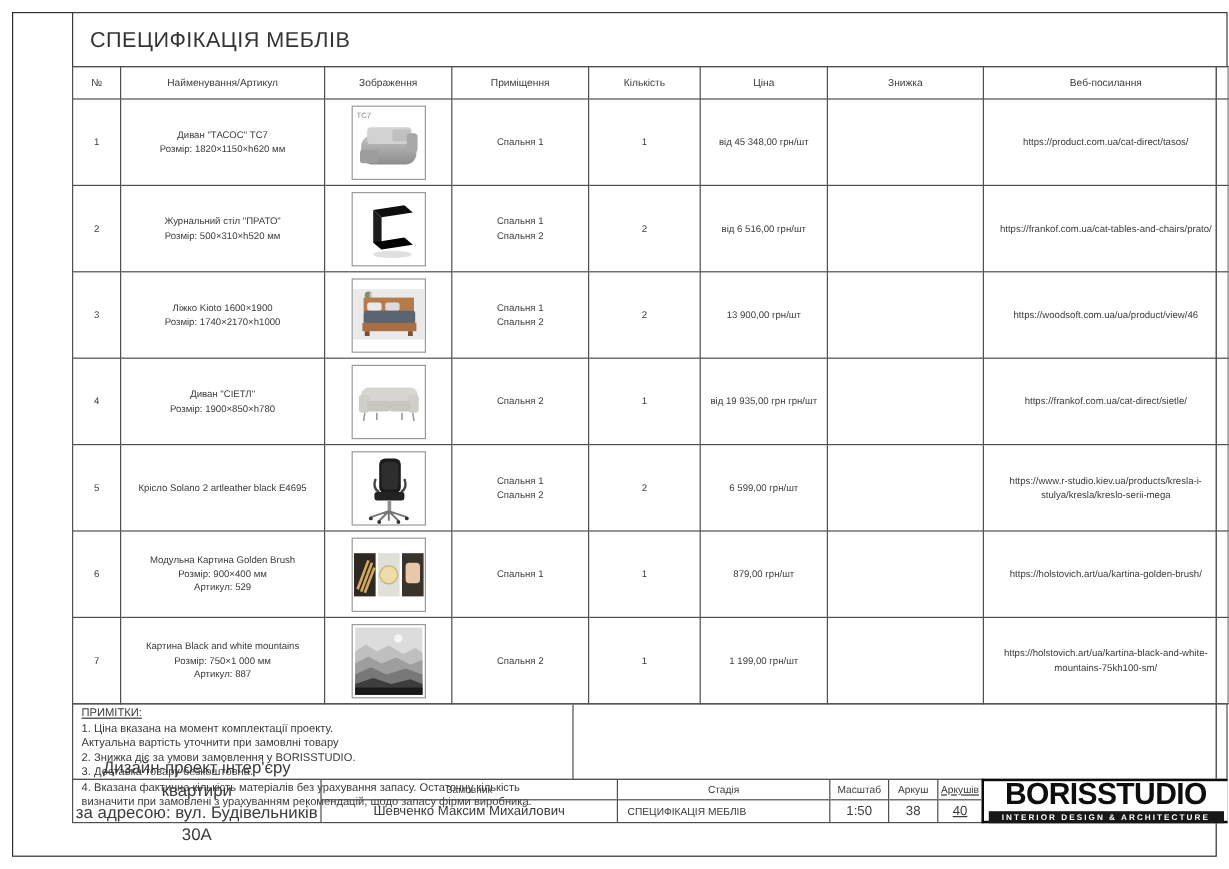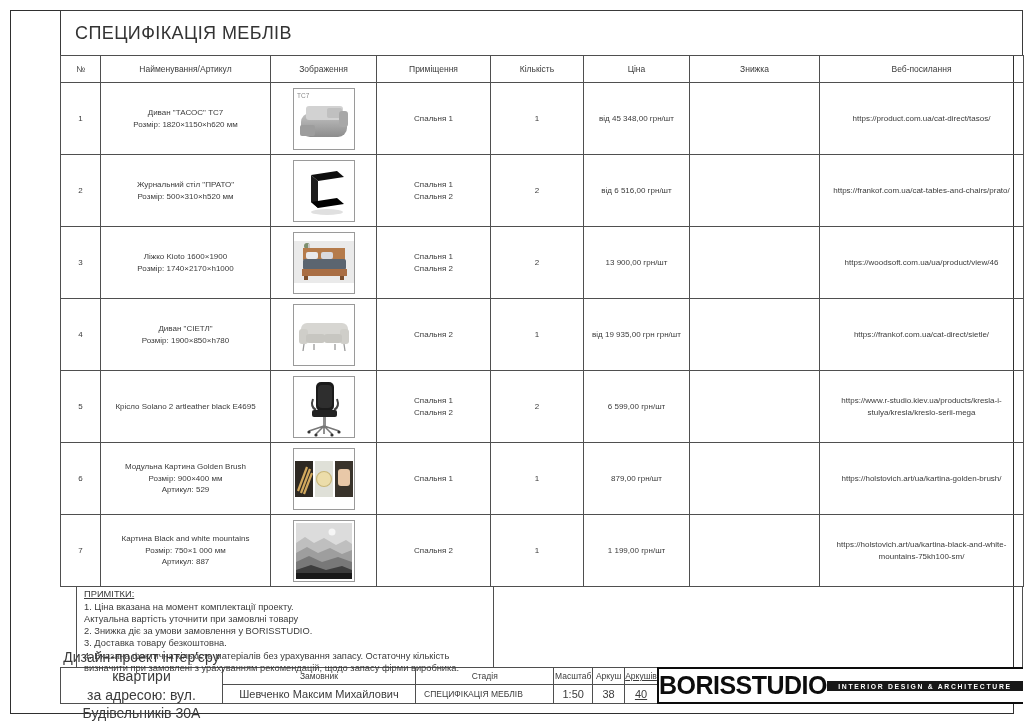--- a/index.html
+++ b/index.html
@@ -14,40 +14,40 @@
 
   table.spec { width:963px; border-collapse:collapse; table-layout:fixed; margin-top:-1px; }
   table.spec th, table.spec td { border:1px solid #4f4f4f; text-align:center; vertical-align:middle; font-weight:400; color:#3b3b3b; overflow:hidden; }
   table.spec th { height:27px; font-size:8.5px; }
   table.spec td { height:72px; font-size:8px; line-height:1.45; padding:1px 3px; }
   td.link-cell { font-size:7.5px; overflow-wrap:break-word; word-break:break-word; }
   td.price-cell { font-size:7.5px; }
   .thumb { display:flex; align-items:center; justify-content:center; }
   .thumb .imgbox { width:62px; height:62px; border:1px solid #9a9a9a; background:#fff; position:relative; display:flex; align-items:center; justify-content:center; }
 
-  .notes { display:flex; height:82px; border:1px solid #4f4f4f; margin-top:-1px;margin-left:16px; }
+  .notes { display:flex; height:64px; border:1px solid #4f4f4f; margin-top:-1px; }
   .notes-left { width:417px; border-right:1px solid #4f4f4f; padding:2px 7px; text-align:left; }
   .notes-left .nt { font-size:9.3px; text-decoration:underline; line-height:1.25; }
   .notes-left .nb { font-size:9.3px; line-height:1.32; }
   .notes-right { flex:1; }
 
   .footer { display:flex; height:37px; border:1px solid #4f4f4f; margin-top:-1px; }
   .fcol { border-right:1px solid #4f4f4f; display:flex; flex-direction:column; }
   .fcol:last-child { border-right:none; }
   .f-project { width:207px; align-items:center; justify-content:center; font-size:14px; line-height:1.35; text-align:center; }
   .f-two { }
   .f-two .lab { height:17px; border-bottom:1px solid #4f4f4f; display:flex; align-items:center; justify-content:center; font-size:8.5px; }
   .f-two .val { flex:1; display:flex; align-items:center; justify-content:center; font-size:11px; }
   .f-customer { width:247px; }
   .f-stage { width:177px; }
   .f-stage .val { justify-content:flex-start; padding-left:8px; font-size:8.5px; }
   .f-scale { width:49px; }
   .f-sheet { width:41px; }
   .f-sheets { width:37px;text-decoration:underline; }
-  .f-logo { flex:1; border:2px solid #0c0c0c; margin:-1px; display:flex; flex-direction:row; align-items:center; justify-content:center; background:#fff; z-index:2; }
+  .f-logo { flex:1; border:2px solid #0c0c0c; margin:-1px; display:flex; flex-direction:column; align-items:center; justify-content:center; background:#fff; z-index:2; }
   .f-logo .brand { font-size:25px; font-weight:700; letter-spacing:-0.5px; line-height:1; color:#0d0d0d; transform:scaleY(1.02); }
   .f-logo .tagline { margin-top:1px; background:#181818; color:#fff; font-size:6.8px; font-weight:700; letter-spacing:1.7px; text-align:center; padding:2px 0 1px 0; width:196px; }
 </style>
 </head>
 <body>
 
 <div class="sheet">
   <div class="frame"></div>
   <div class="content">
 

